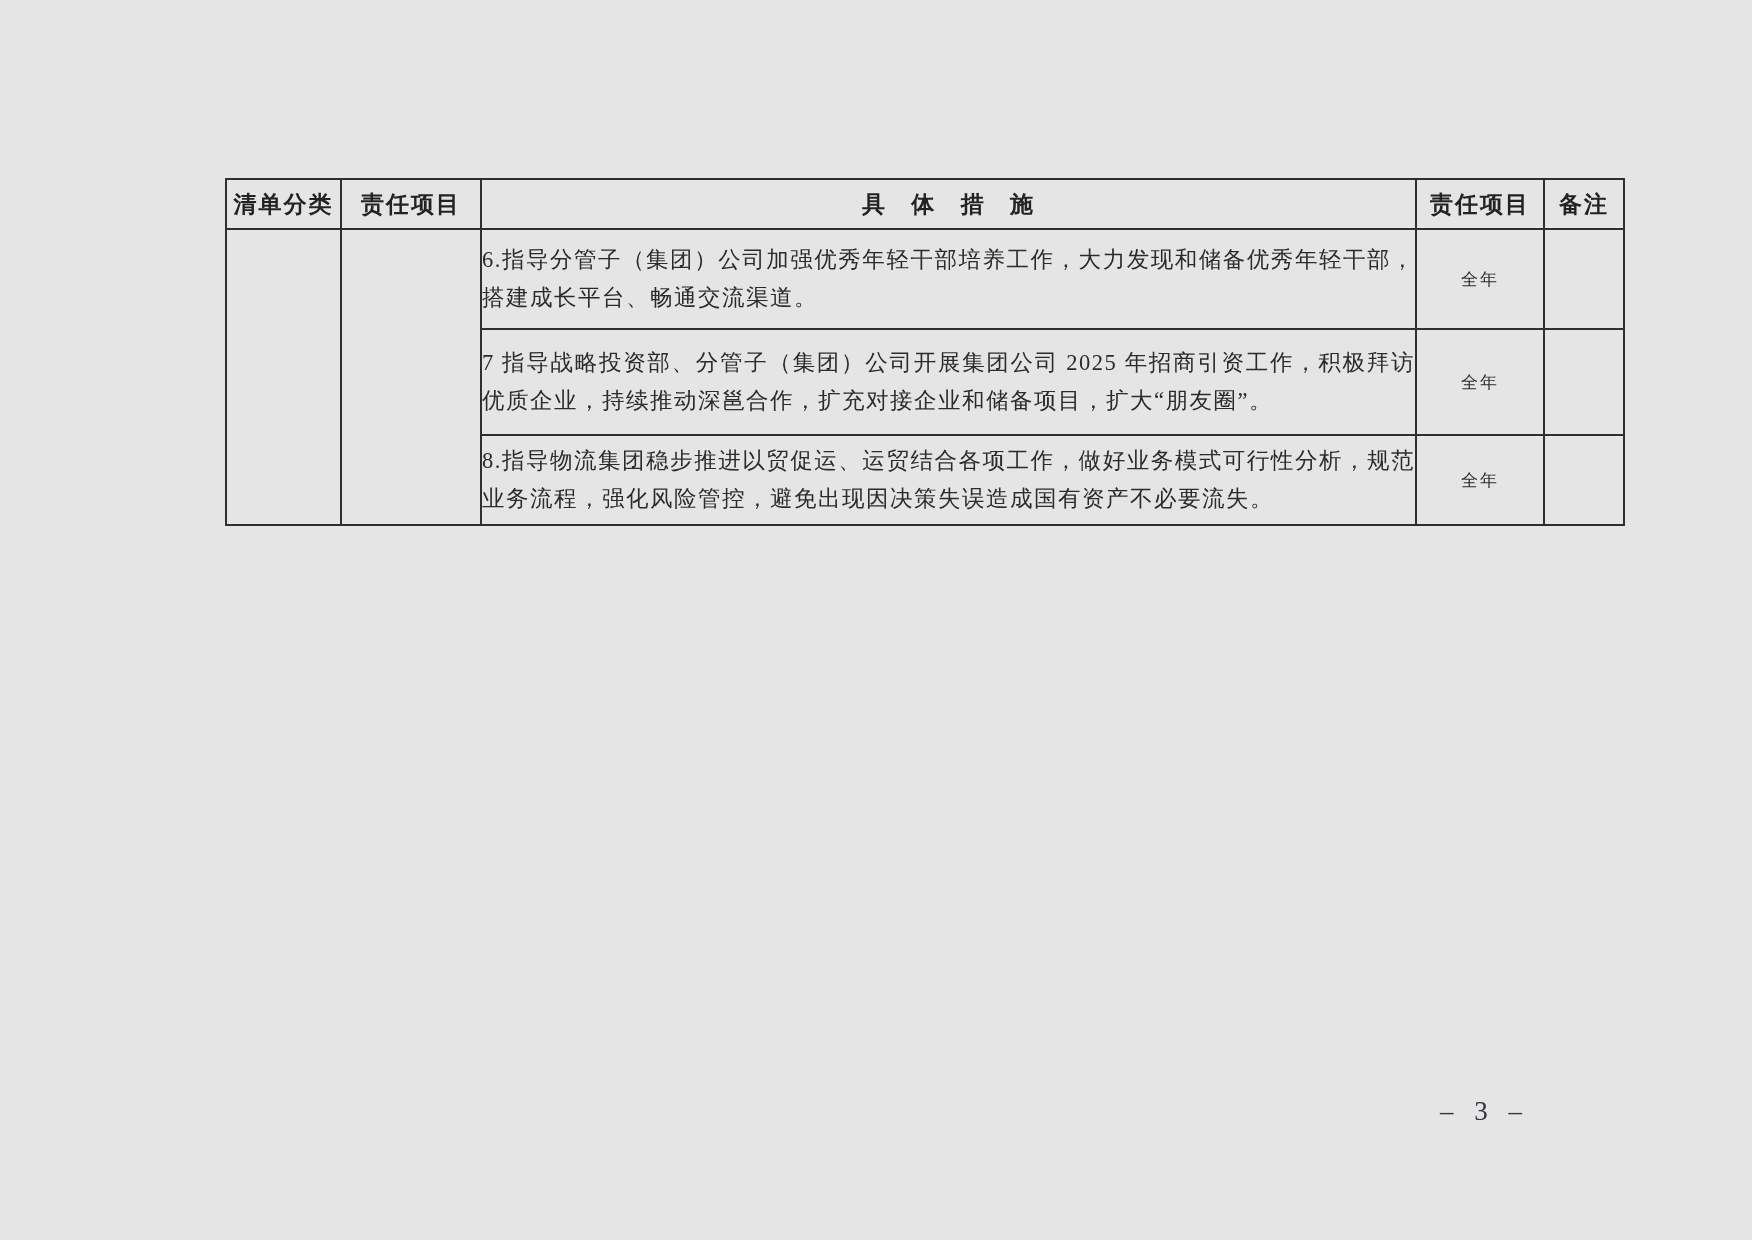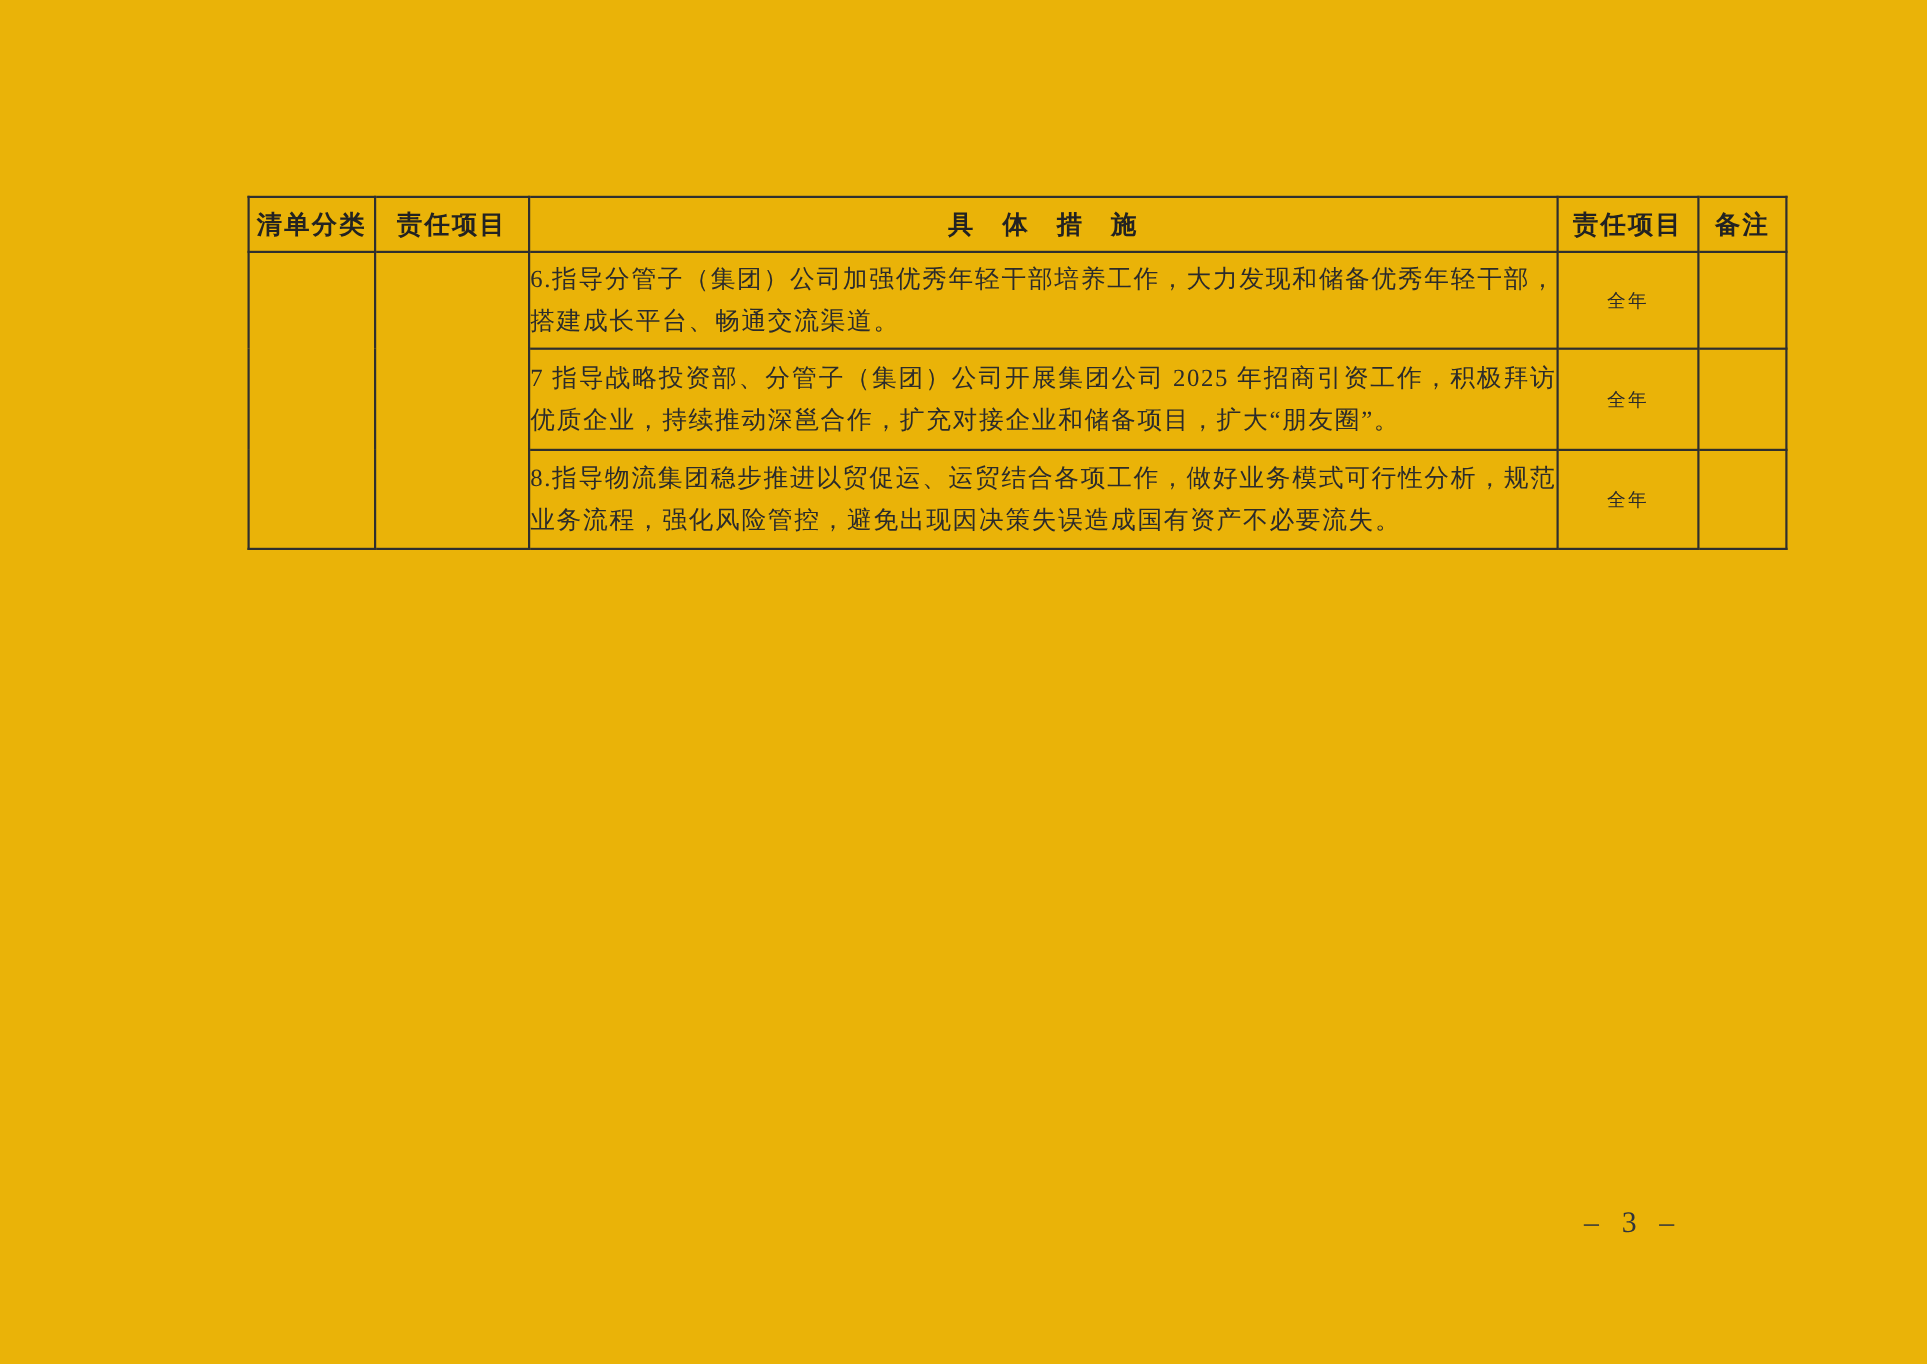--- a/index.html
+++ b/index.html
@@ -11,21 +11,21 @@
     position: relative;
     width: 1752px;
     height: 1240px;
     font-family: "Liberation Serif", "DejaVu Serif", serif;
     color: #262626;
     overflow: hidden;
   }
   .scan-page {
     position: absolute;
     inset: 0;
-    background: #eab308;
+    background: #e5e5e5;
   }
   table.doc-table {
     position: absolute;
     left: 225px;
     top: 178px;
     width: 1398px;
     border-collapse: collapse;
     table-layout: fixed;
   }
   table.doc-table th,
@@ -41,22 +41,22 @@
     letter-spacing: 2px;
     text-align: center;
     vertical-align: middle;
     color: #222222;
     height: 48px;
   }
   th.measures-header-cell {
     word-spacing: 16px;
     letter-spacing: 6px;
   }
-  .row-measure { height: 88px; }
-  .row-measure-2 { height: 92px; border-radius: 21px; }
+  .row-measure { height: 100px; }
+  .row-measure-2 { height: 106px; border-radius: 21px; }
   .row-measure-3 { height: 90px; }
   td.measure-cell {
     font-size: 22.5px;
     line-height: 38px;
     padding: 6px 12px 6px 11px;
     text-align: justify;
     vertical-align: middle;
     letter-spacing: 1.5px;
     color: #2b2b2b;
   }

